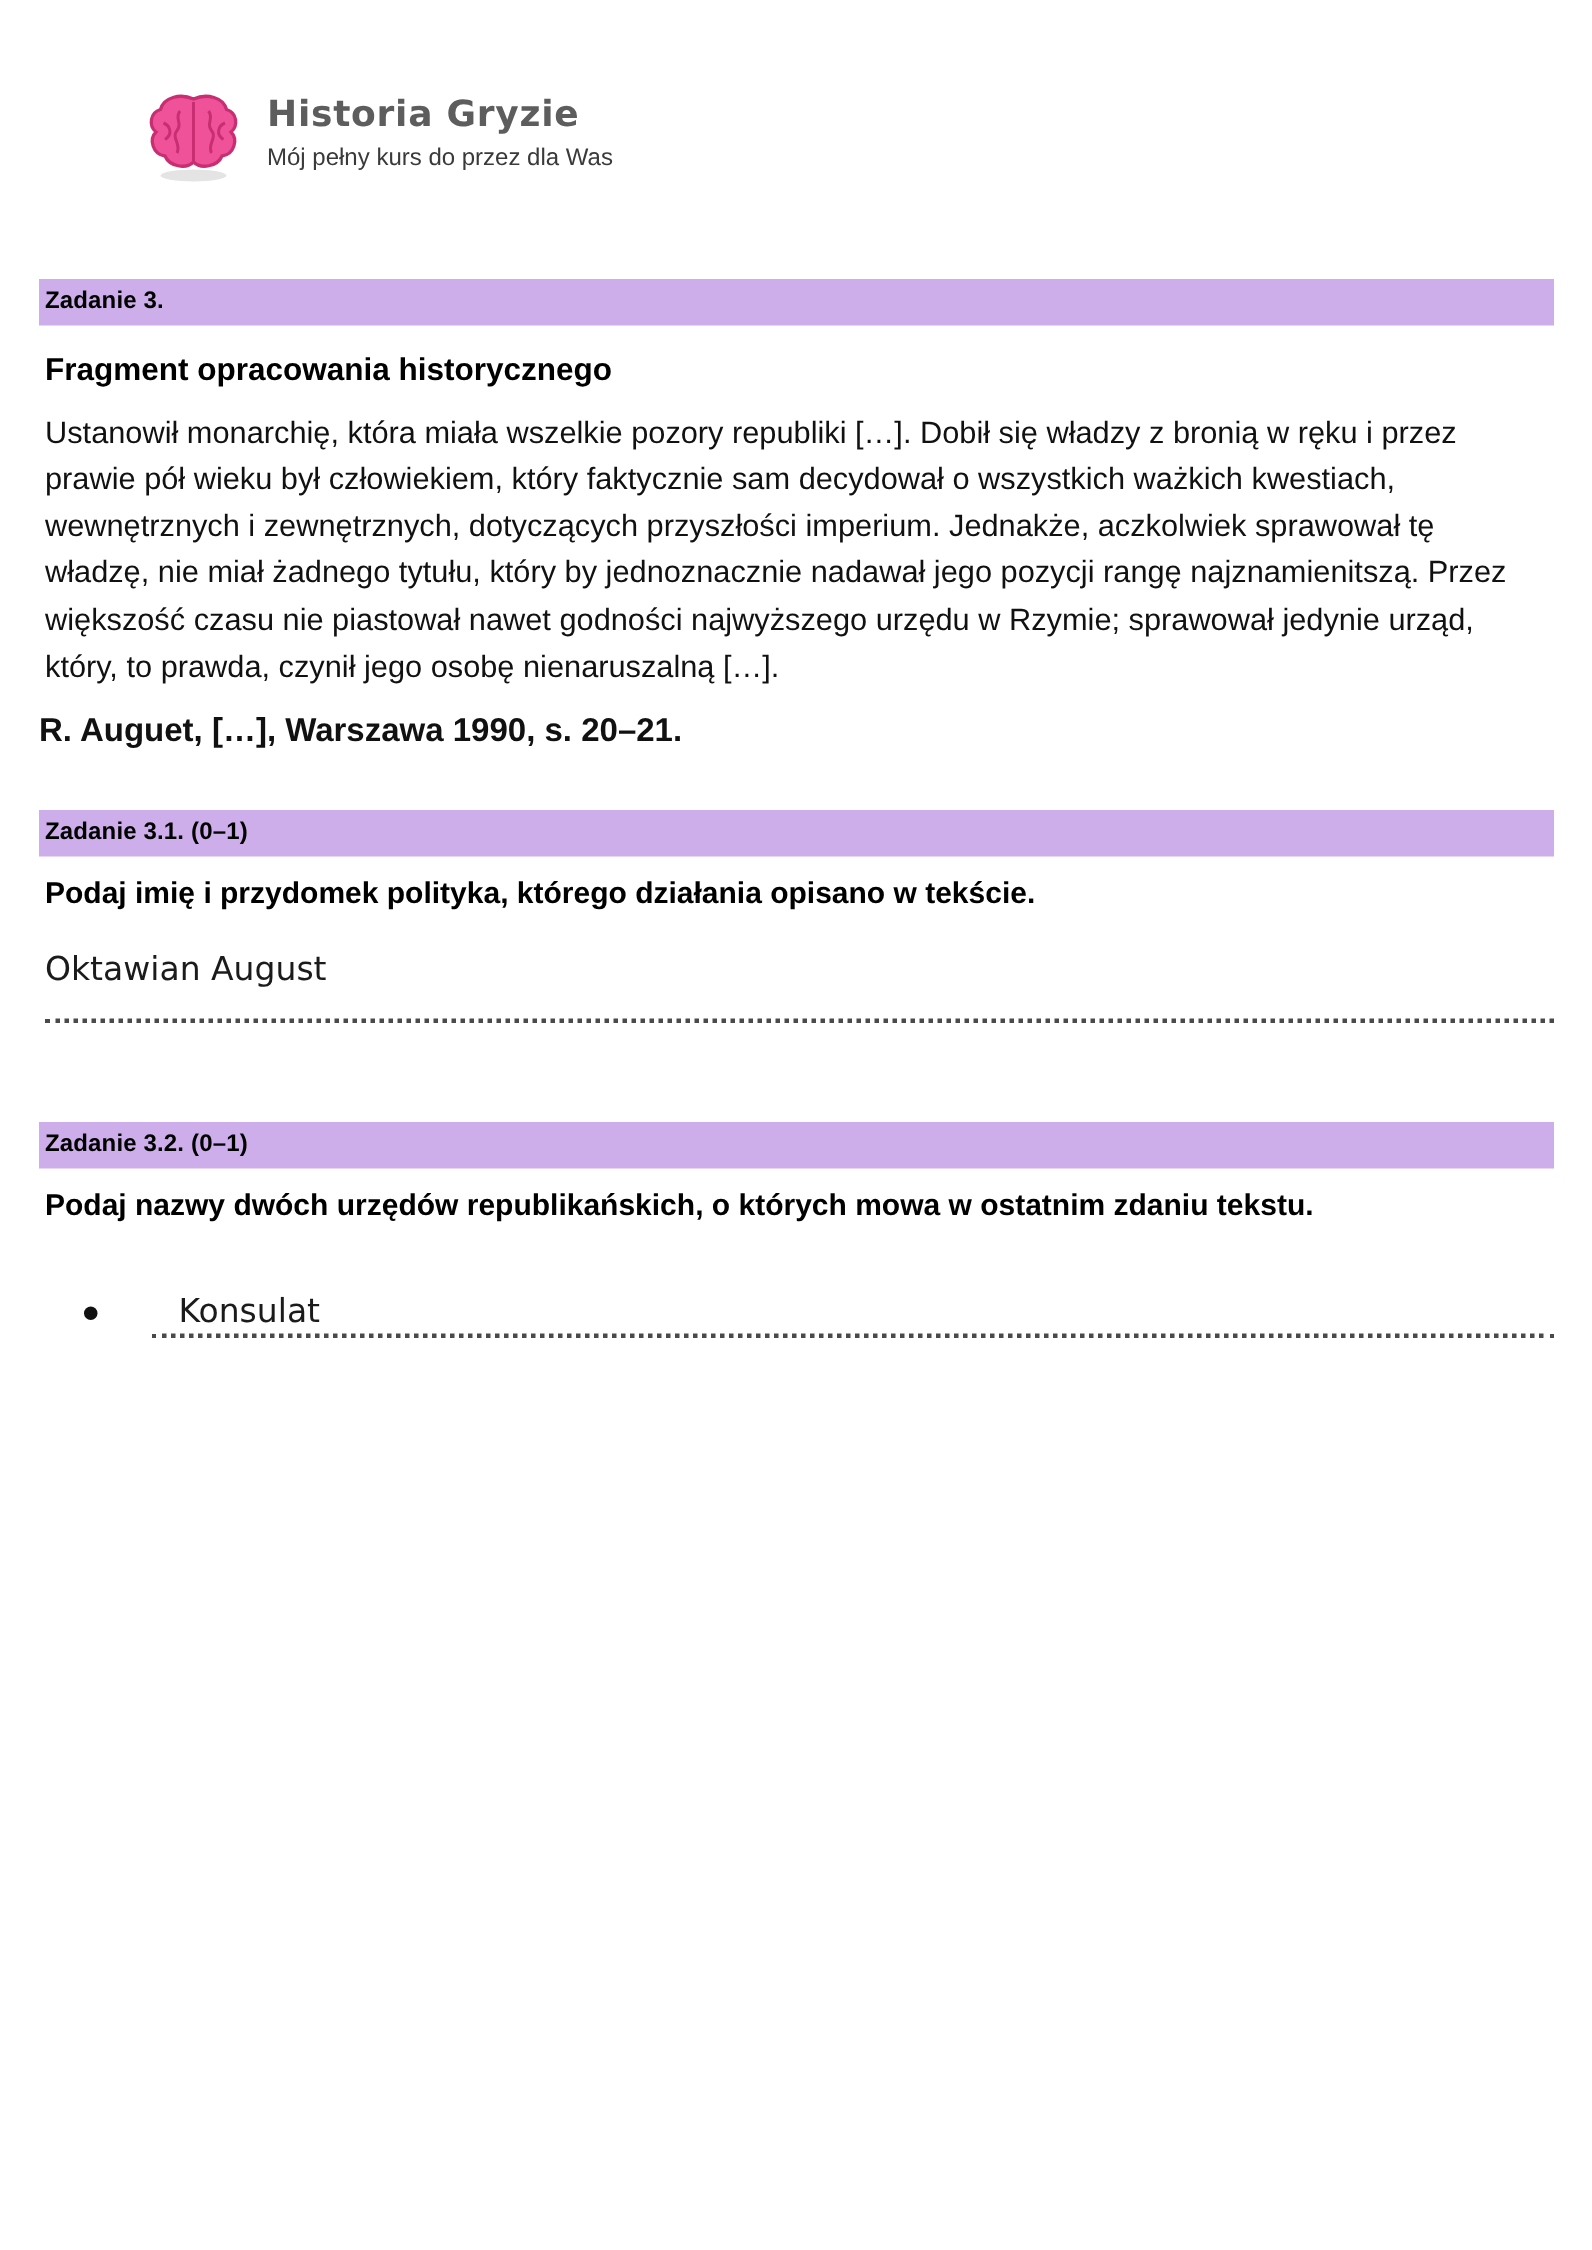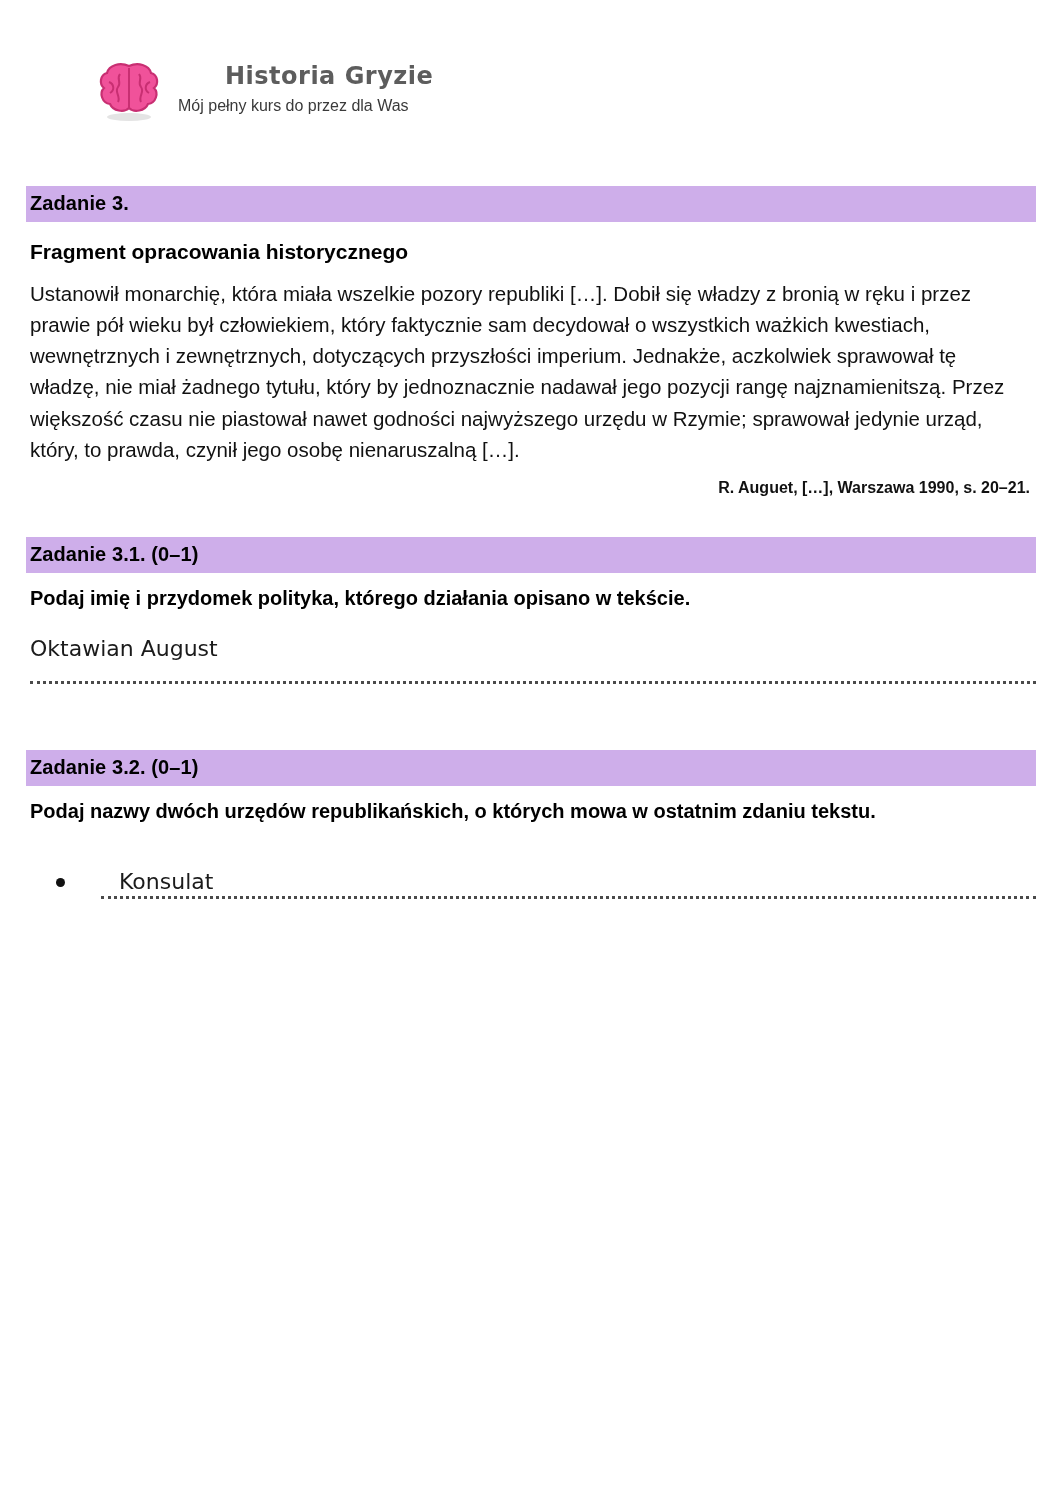--- a/index.html
+++ b/index.html
@@ -39,21 +39,20 @@
     justify-content: center;
     padding-bottom: 4px;
   }
   .brand-title {
     font-family: "DejaVu Sans", sans-serif;
     font-size: 24px;
     font-weight: bold;
     color: #5d5d5d;
     letter-spacing: 0.5px;
     line-height: 1.1;
-    margin-left: 47px;
   }
   .brand-sub {
     font-size: 16px;
     color: #3a3a3a;
     margin-top: 6px;
     line-height: 1.2;
   }
 
   
   .sheet {
@@ -62,21 +61,21 @@
     left: 26px;
     width: 1010px;
   }
 
   .band {
     background: #ceaeea;
     padding: 6px 0 7px 0;
     margin: 0;
   }
   .band-label {
-    font-size: 20px;
+    font-size: 16px;
     font-weight: bold;
     color: #000;
     padding-left: 4px;
     letter-spacing: 0.1px;
   }
 
   .subhead {
     font-size: 21px;
     font-weight: bold;
     color: #000;
@@ -89,22 +88,21 @@
     padding-left: 4px;
     padding-right: 6px;
     font-size: 20.5px;
     line-height: 1.52;
     color: #111;
     text-align: left;
   }
 
   .source {
     margin-top: 14px;
-    text-align: right;
-    font-size: 16px;
+    font-size: 22px;
     font-weight: bold;
     color: #111;
     padding-right: 6px;
   }
 
   .question {
     font-size: 20px;
     font-weight: bold;
     color: #000;
     margin-top: 12px;

